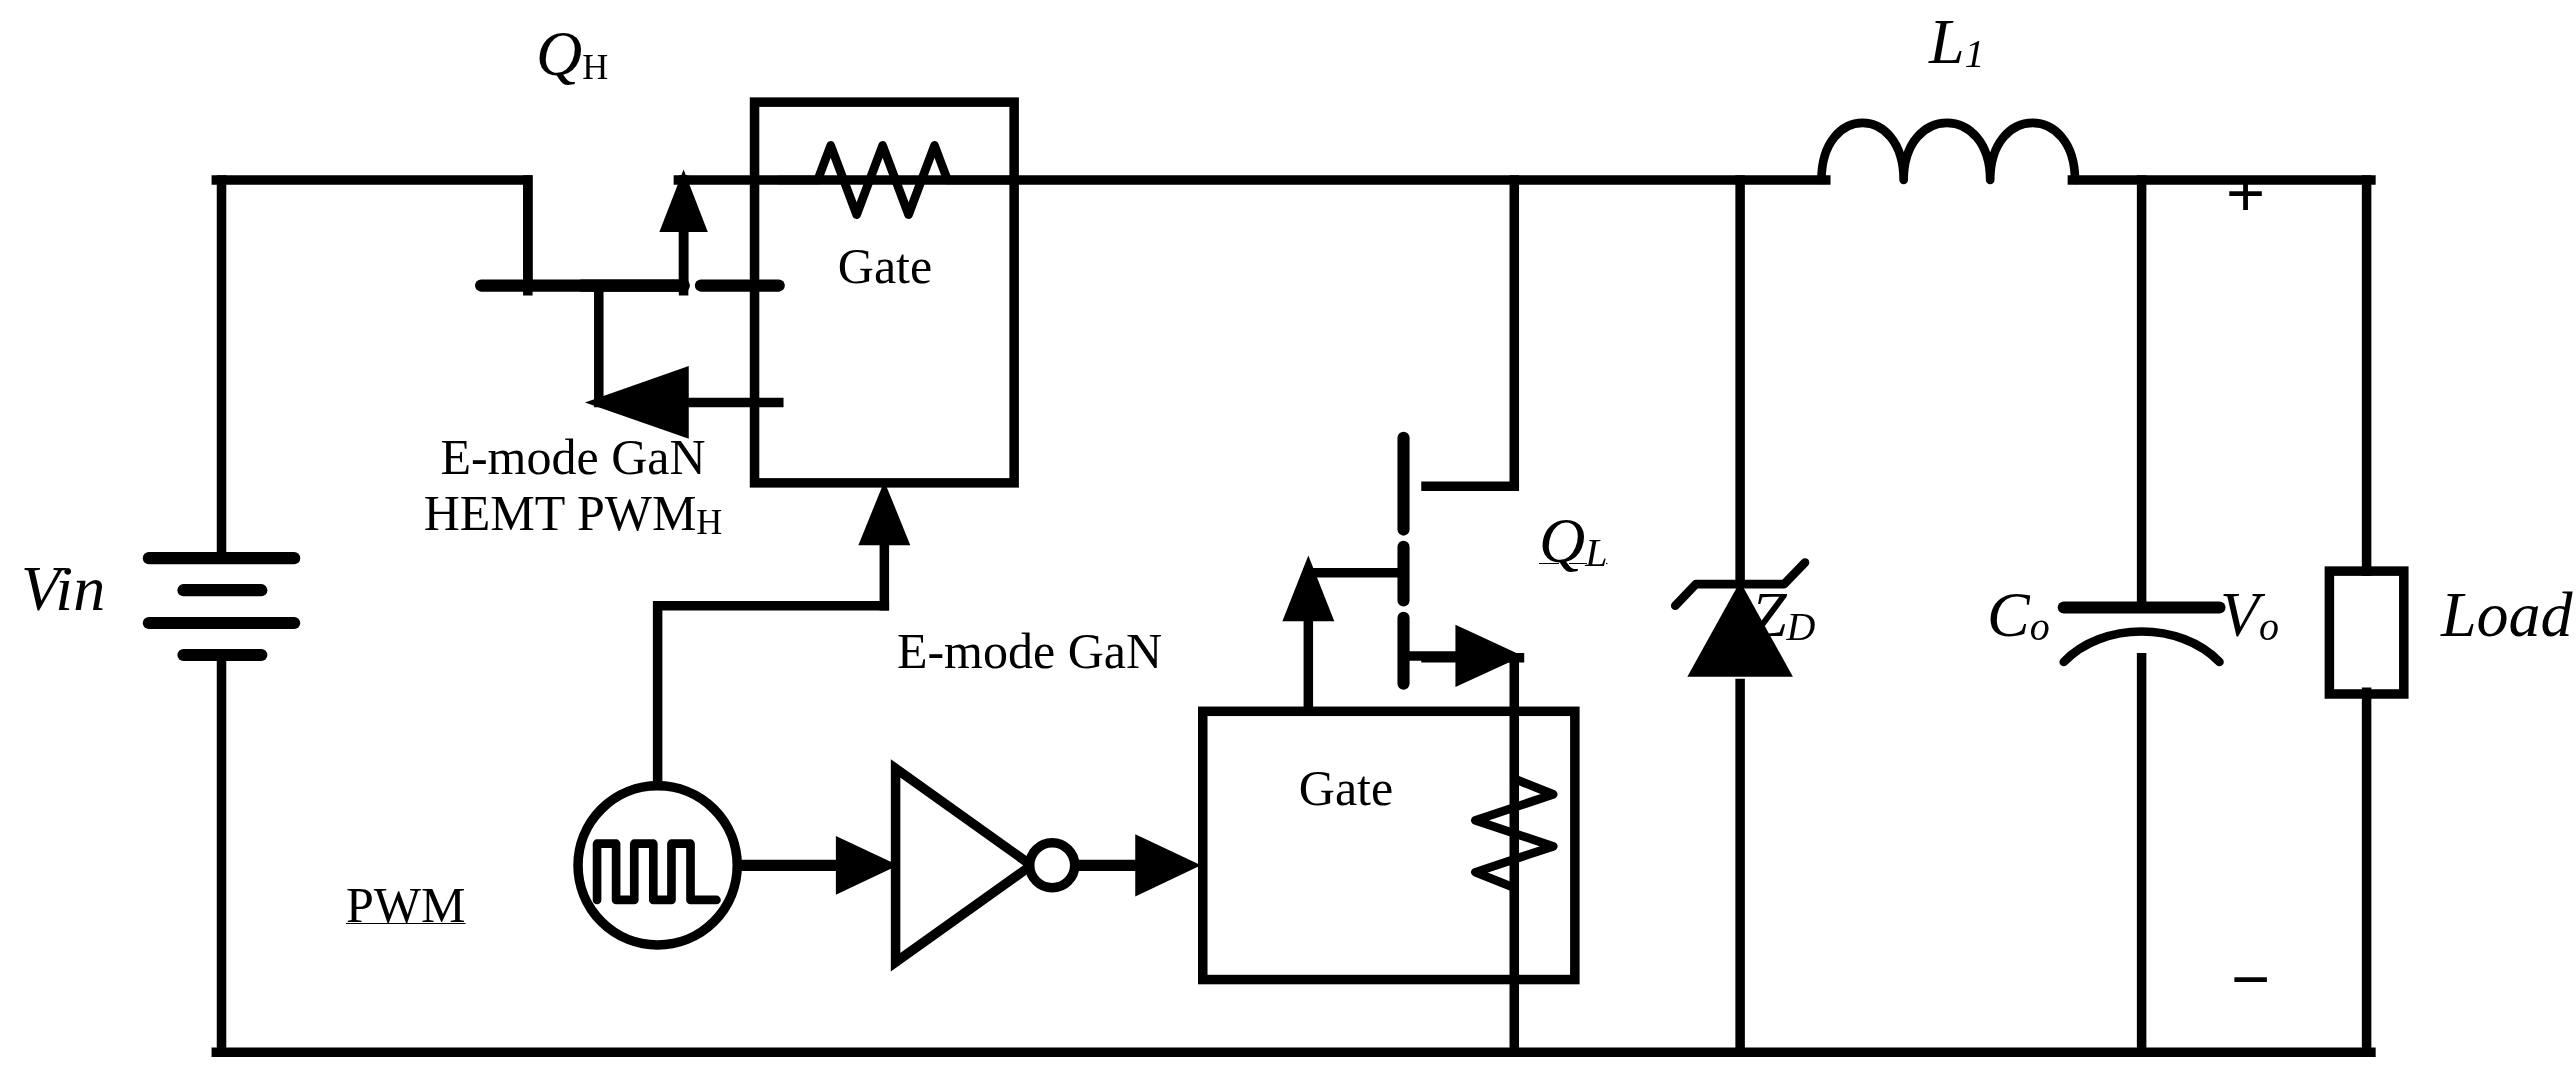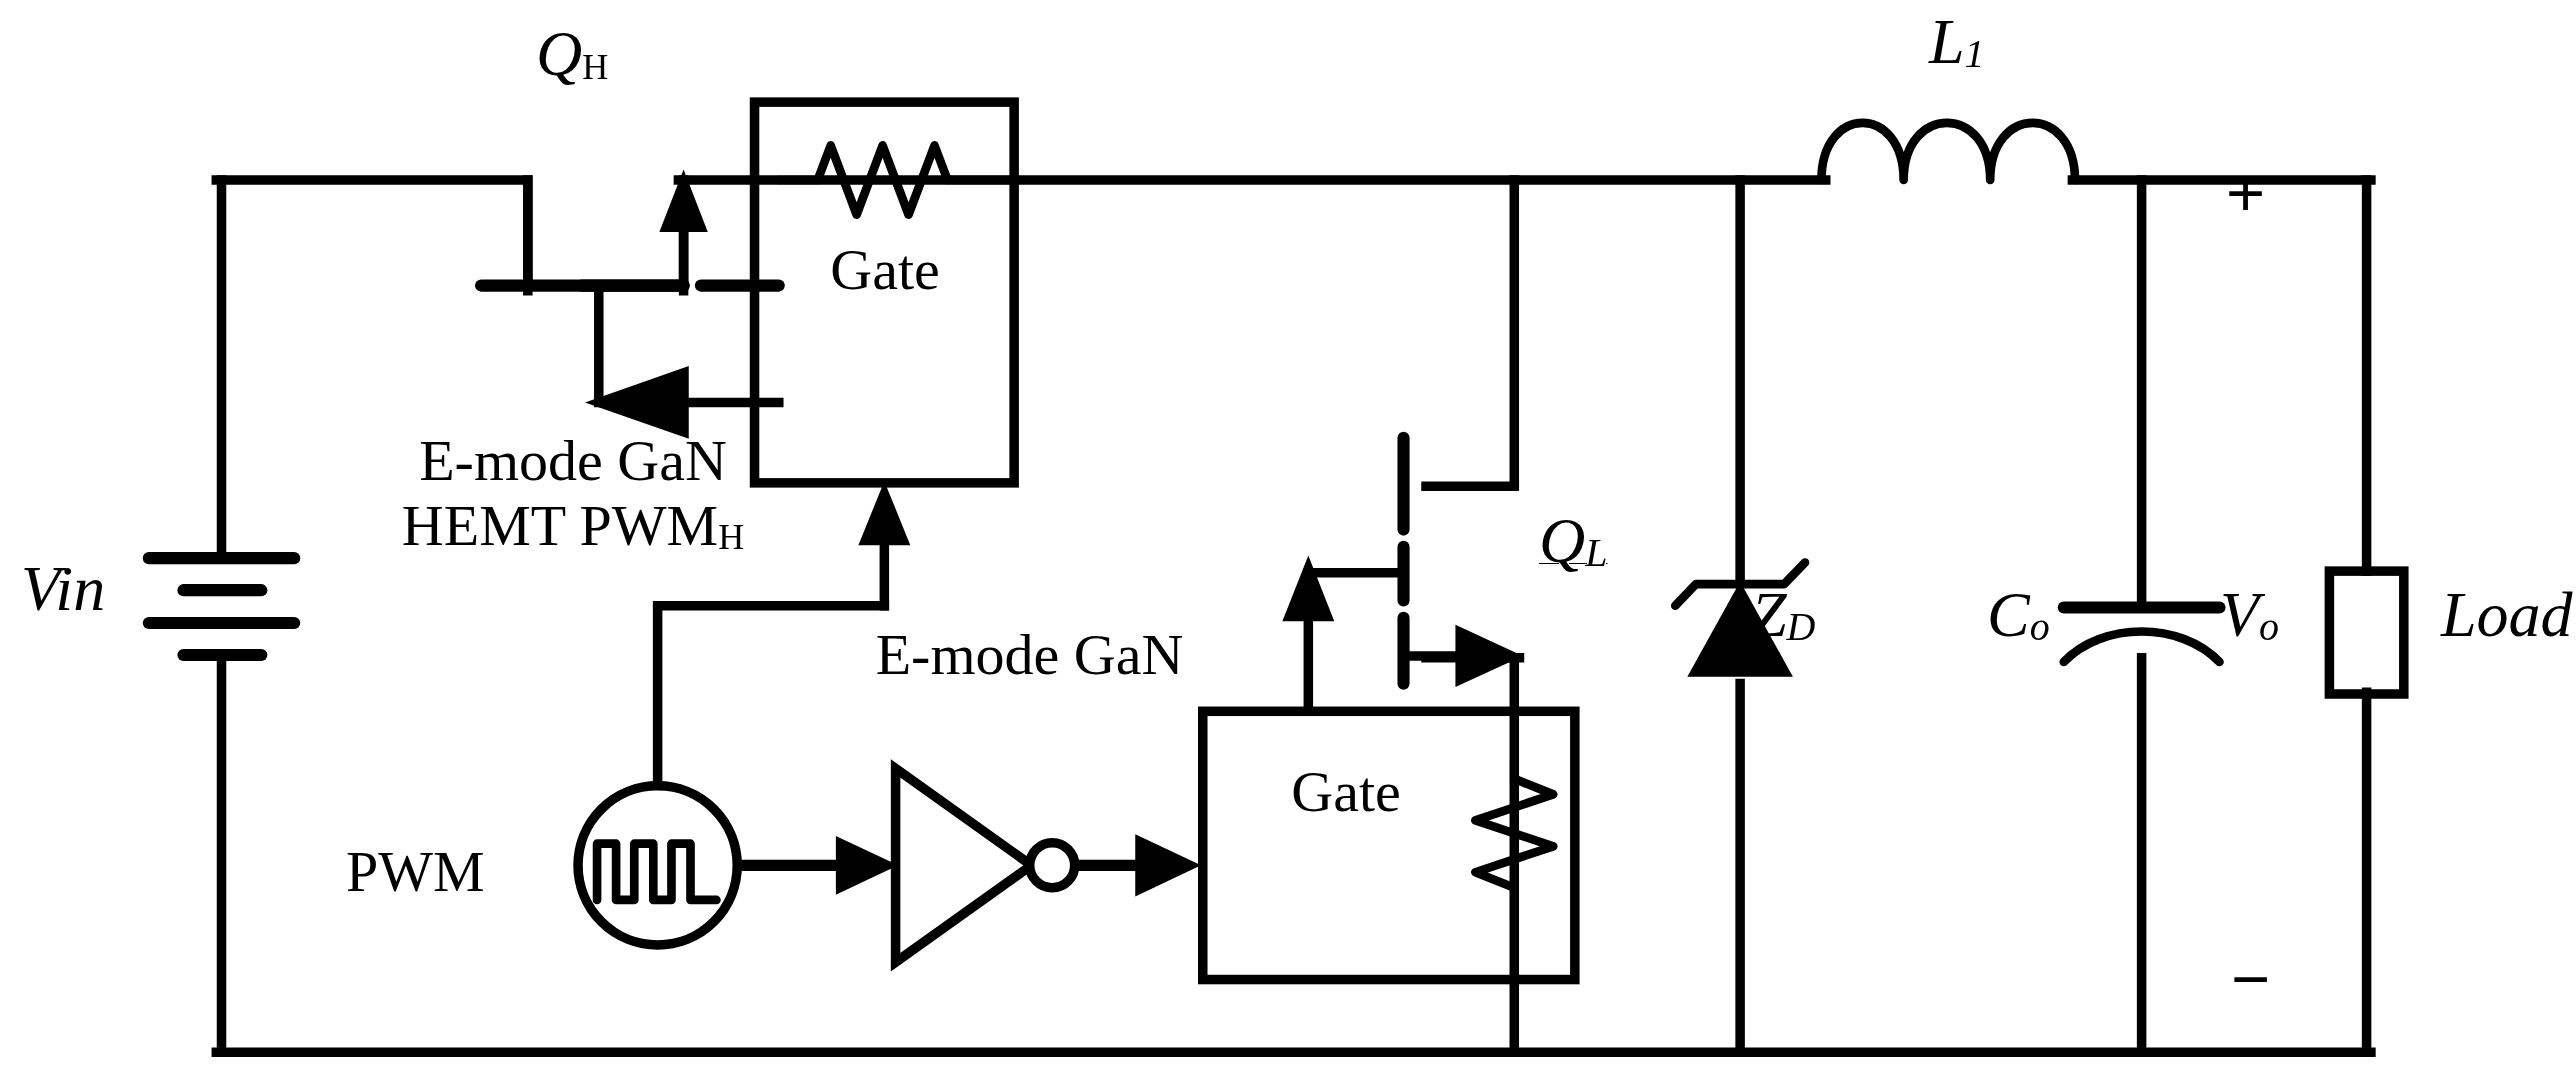--- a/index.html
+++ b/index.html
@@ -9,21 +9,21 @@
   #schematic-root{position:relative;width:2576px;height:1086px;background:#fff;}
   svg#circuit{position:absolute;left:0;top:0;width:2576px;height:1086px;display:block;}
   .wire{stroke:#000;stroke-width:11;fill:none;stroke-linecap:square;}
   .wire-thin{stroke:#000;stroke-width:10;fill:none;stroke-linecap:round;stroke-linejoin:round;}
   .plate{stroke:#000;stroke-width:14;fill:none;stroke-linecap:round;}
   .box{stroke:#000;stroke-width:11;fill:none;}
   .fillblk{fill:#000;stroke:none;}
   .sig{stroke:#000;stroke-width:13;fill:none;stroke-linecap:butt;}
   .circ{stroke:#000;stroke-width:11;fill:#fff;}
   .lbl{font-family:"Liberation Serif", serif;fill:#000;}
-  .lbl-up{font-size:58px;}
+  .lbl-up{font-size:50px;}
   .lbl-it{font-style:italic;font-size:64px;}
   .sub{font-size:36px;}
   .sub-it{font-size:40px;font-style:italic;}
   .pm{font-size:67px;font-family:"Liberation Sans", sans-serif;}
 </style>
 </head>
 <body>
 
 <div id="schematic-root">
 
@@ -167,21 +167,21 @@
   <div class="lbl lbl-up">Gate</div>
 </div>
 
 <div style="position:absolute;left:374px;top:429px;line-height:1.12;text-align:center;width:398px;">
   <div class="lbl lbl-up">E-mode GaN</div>
   <div style="white-space:nowrap;">
     <span class="lbl lbl-up">HEMT PWM</span><sub class="lbl sub">H</sub>
   </div>
 </div>
 
-<div style="position:absolute;left:346px;top:838px;">
+<div style="position:absolute;left:346px;top:876px;text-decoration:underline;">
   <span class="lbl lbl-up">PWM</span>
 </div>
 
 <div style="position:absolute;left:826px;top:623px;line-height:1.12;text-align:center;width:407px;">
   <div class="lbl lbl-up">E-mode GaN</div>
 </div>
 
 <div style="position:absolute;left:1203px;top:761px;width:286px;text-align:center;line-height:1.08;">
   <div class="lbl lbl-up">Gate</div>
 </div>

